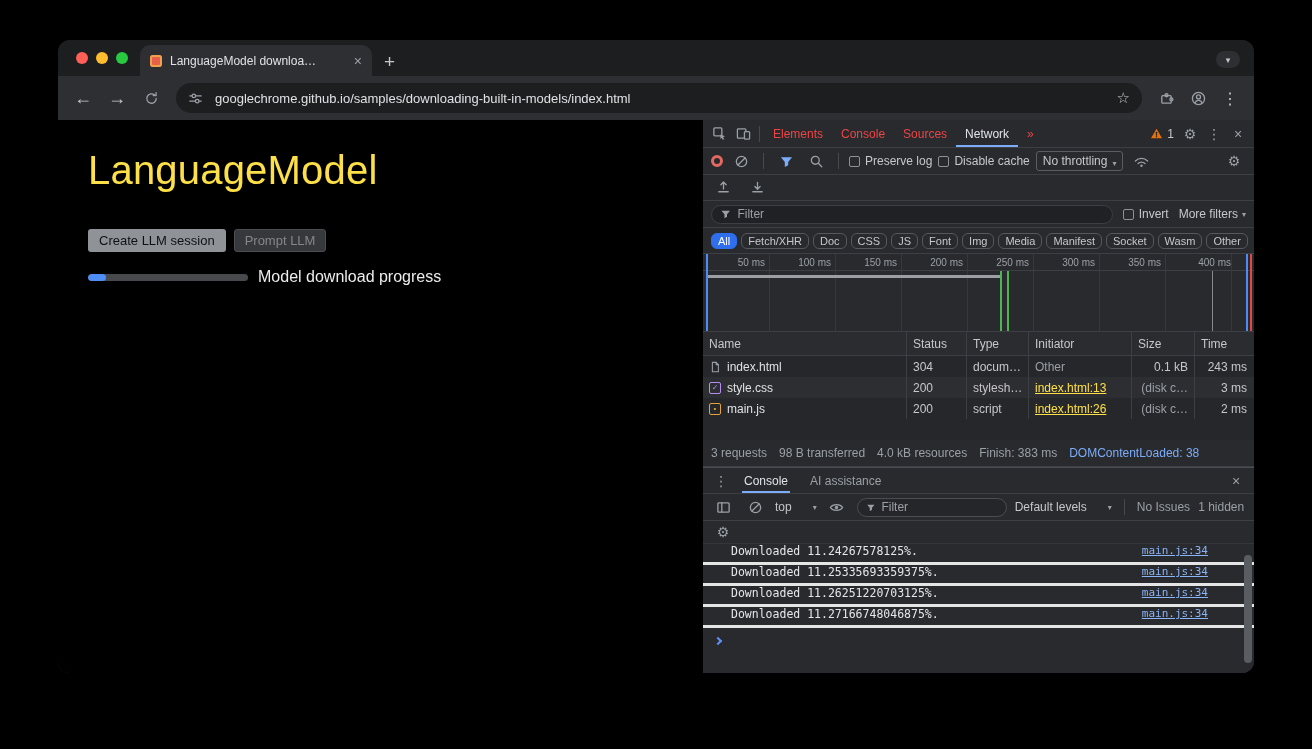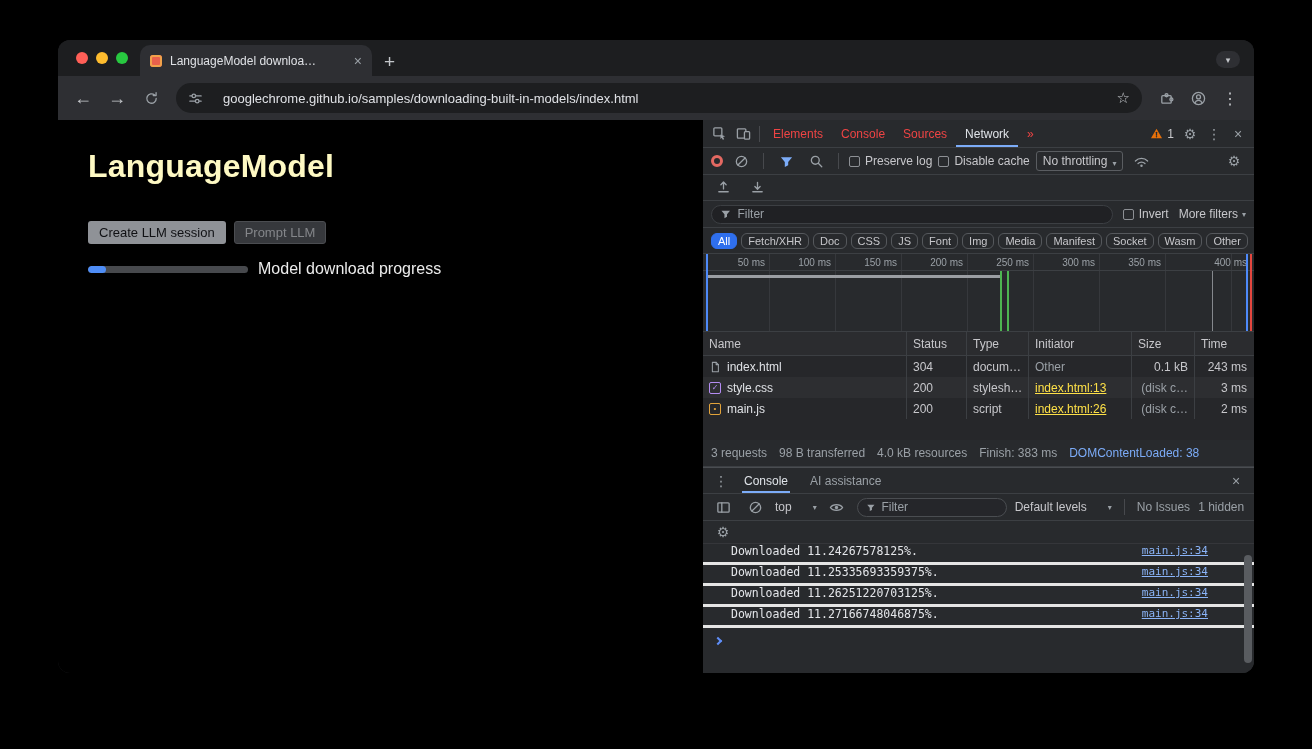--- a/index.html
+++ b/index.html
@@ -14,29 +14,29 @@
   .tab{margin-left:82px;width:232px;height:31px;background:#2e2f33;border-radius:10px 10px 0 0;display:flex;align-items:center;gap:8px;padding:0 10px}
   .favicon{width:12px;height:12px;border-radius:3px;background:#e8604c;flex:none;box-shadow:inset 0 0 0 2px #f0a14b}
   .tab-title{font-size:12px;color:#dfe1e5;white-space:nowrap;overflow:hidden;text-overflow:ellipsis;max-width:152px;flex:1}
   .tab-close{color:#9aa0a6;font-size:14px;line-height:1;margin-left:auto}
   .newtab{color:#c3c6ca;font-size:19px;margin:0 0 5px 12px;line-height:1}
   .tabsearch{position:absolute;right:14px;top:11px;width:24px;height:17px;border-radius:9px;background:#2e2f33;color:#c3c6ca;display:flex;align-items:center;justify-content:center;font-size:9px}
 
   
   .toolbar{height:44px;background:#2e2f33;display:flex;align-items:center;padding:0 10px;gap:4px;flex:none}
   .navbtn{width:30px;height:30px;border-radius:50%;display:flex;align-items:center;justify-content:center;color:#c3c6ca;font-size:18px;flex:none}
-  .urlbar{flex:1;height:30px;border-radius:15px;background:#1d1e20;display:flex;align-items:center;padding:0 12px;gap:20px;margin:0 6px;min-width:0}
+  .urlbar{flex:1;height:30px;border-radius:15px;background:#1d1e20;display:flex;align-items:center;padding:0 12px;gap:12px;margin:0 6px;min-width:0}
   .url{color:#dfe1e5;font-size:13px;white-space:nowrap;overflow:hidden;text-overflow:ellipsis}
   .star{margin-left:auto;color:#c3c6ca;font-size:15px}
   .tbicon{width:28px;height:28px;display:flex;align-items:center;justify-content:center;color:#c3c6ca;font-size:16px;flex:none}
 
   
   .content{flex:1;display:flex;min-height:0}
   .pagearea{width:644px;flex:none;background:#000;padding:28px 0 0 30px}
-  .pagearea h1{font-size:32px;font-weight:bold;color:#fef9c3;letter-spacing:.2px}
+  .pagearea h1{font-size:40px;font-weight:normal;color:#fde047;letter-spacing:.2px}
   .btnrow{margin-top:36px;display:flex;gap:8px;align-items:center}
   .btn{font-family:inherit;font-size:13px;padding:3px 10px;border-radius:3px;border:1px solid transparent;white-space:nowrap}
   .btn.primary{background:#8f9297;color:#101114}
   .btn.disabled{background:#36383c;color:#84868a;border-color:#4b4d51}
   .progrow{margin-top:16px;display:flex;align-items:center;gap:10px}
   .progress{width:160px;height:7px;border-radius:4px;background:#47494d;position:relative;overflow:hidden;flex:none}
   .progress .fill{position:absolute;left:0;top:0;bottom:0;background:#4e8df6;border-radius:4px;width:11%}
   .proglabel{font-size:16px;color:#ececec}
 
   
@@ -308,21 +308,21 @@
       </div>
 
       <div class="timeline">
         <span class="tl-label" style="left:12px">50 ms</span>
         <span class="tl-label" style="left:78px">100 ms</span>
         <span class="tl-label" style="left:144px">150 ms</span>
         <span class="tl-label" style="left:210px">200 ms</span>
         <span class="tl-label" style="left:276px">250 ms</span>
         <span class="tl-label" style="left:342px">300 ms</span>
         <span class="tl-label" style="left:408px">350 ms</span>
-        <span class="tl-label" style="left:494px">400 ms</span>
+        <span class="tl-label" style="left:478px">400 ms</span>
         <span class="tl-vline" style="left:66px"></span>
         <span class="tl-vline" style="left:132px"></span>
         <span class="tl-vline" style="left:198px"></span>
         <span class="tl-vline" style="left:264px"></span>
         <span class="tl-vline" style="left:330px"></span>
         <span class="tl-vline" style="left:396px"></span>
         <span class="tl-vline" style="left:462px"></span>
         <span class="tl-vline" style="left:528px"></span>
         <span class="tl-hline"></span>
         <span class="tl-bar"></span>

